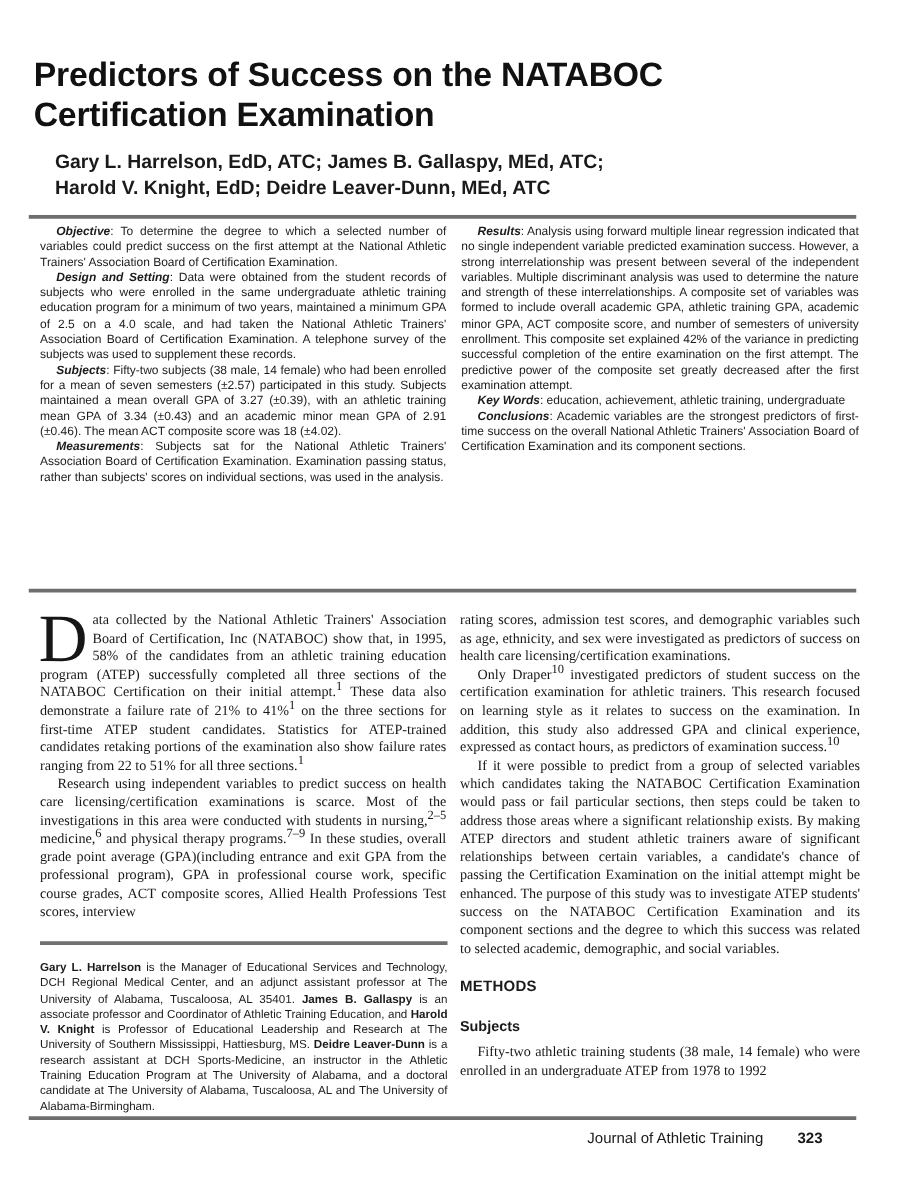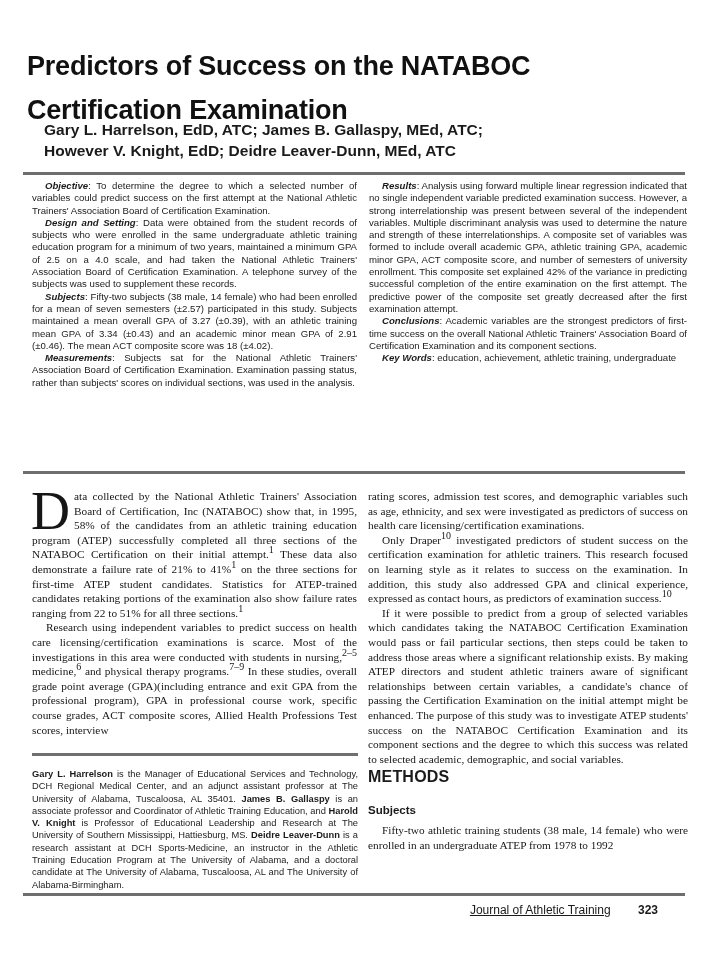--- a/index.html
+++ b/index.html
@@ -2,21 +2,21 @@
 <html><head>
 <meta charset="utf-8">
 <style>
   * { margin: 0; padding: 0; box-sizing: border-box; }
   html, body { width: 720px; height: 958px; background: #ffffff; overflow: hidden; }
   body { position: relative; color: #111; }
 
   #title {
     position: absolute; left: 27px; top: 44px; width: 660px;
     font-family: "Liberation Sans", sans-serif; font-weight: bold;
-    font-size: 27px; line-height: 44px; color: #111; letter-spacing: -0.2px;
+    font-size: 27px; line-height: 32px; color: #111; letter-spacing: -0.2px;
   }
   #authors {
     position: absolute; left: 44px; top: 119px; width: 660px;
     font-family: "Liberation Sans", sans-serif; font-weight: bold;
     font-size: 15.5px; line-height: 21px; color: #1a1a1a;
   }
   .rule {
     position: absolute; left: 23px; width: 662px; height: 3px; background: #6e6e6e;
   }
   .abstract-col {
@@ -51,53 +51,53 @@
   #bio {
     position: absolute; left: 32px; top: 768px; width: 326px;
     font-family: Liberation Sans, sans-serif; font-size: 9.3px; line-height: 12.3px;
     text-align: justify; color: #1b1b1b;
   }
   #bio b { font-weight: bold; }
 
   .section-head {
     font-family: "Liberation Sans", sans-serif; font-weight: bold; color: #1a1a1a;
   }
-  .h-methods { font-size: 16px; margin: 4px 0 18px 0; letter-spacing: 0.2px; }
+  .h-methods { font-size: 12px; margin: 16px 0 18px 0; letter-spacing: 0.2px; }
   .h-subjects { font-size: 11.5px; margin: 0 0 6px 0; }
 
   #footer {
     position: absolute; top: 903px; right: 62px;
     font-family: "Liberation Sans", sans-serif; font-size: 12px; color: #1a1a1a;
   }
-  #footer .journal { margin-right: 24px; text-decoration: underline; }
+  #footer .journal { margin-right: 24px; }
   #footer .page { font-weight: bold; }
 </style>
 </head>
 <body>
 
 <h1 id="title">Predictors of Success on the NATABOC Certification Examination</h1>
 
 <div id="authors">
   <div>Gary L. Harrelson, EdD, ATC; James B. Gallaspy, MEd, ATC;</div>
-  <div>However V. Knight, EdD; Deidre Leaver-Dunn, MEd, ATC</div>
+  <div>Harold V. Knight, EdD; Deidre Leaver-Dunn, MEd, ATC</div>
 </div>
 
 <div class="rule" style="top:172px;"></div>
 
 <div id="abstract-left" class="abstract-col">
   <p><span class="lbl">Objective</span><span>: To determine the degree to which a selected number of variables could predict success on the first attempt at the National Athletic Trainers' Association Board of Certification Examination.</span></p>
   <p><span class="lbl">Design and Setting</span><span>: Data were obtained from the student records of subjects who were enrolled in the same undergraduate athletic training education program for a minimum of two years, maintained a minimum GPA of 2.5 on a 4.0 scale, and had taken the National Athletic Trainers' Association Board of Certification Examination. A telephone survey of the subjects was used to supplement these records.</span></p>
   <p><span class="lbl">Subjects</span><span>: Fifty-two subjects (38 male, 14 female) who had been enrolled for a mean of seven semesters (±2.57) participated in this study. Subjects maintained a mean overall GPA of 3.27 (±0.39), with an athletic training mean GPA of 3.34 (±0.43) and an academic minor mean GPA of 2.91 (±0.46). The mean ACT composite score was 18 (±4.02).</span></p>
   <p><span class="lbl">Measurements</span><span>: Subjects sat for the National Athletic Trainers' Association Board of Certification Examination. Examination passing status, rather than subjects' scores on individual sections, was used in the analysis.</span></p>
 </div>
 
 <div id="abstract-right" class="abstract-col">
   <p><span class="lbl">Results</span><span>: Analysis using forward multiple linear regression indicated that no single independent variable predicted examination success. However, a strong interrelationship was present between several of the independent variables. Multiple discriminant analysis was used to determine the nature and strength of these interrelationships. A composite set of variables was formed to include overall academic GPA, athletic training GPA, academic minor GPA, ACT composite score, and number of semesters of university enrollment. This composite set explained 42% of the variance in predicting successful completion of the entire examination on the first attempt. The predictive power of the composite set greatly decreased after the first examination attempt.</span></p>
+  <p><span class="lbl">Key Words</span><span>: education, achievement, athletic training, undergraduate</span></p>
   <p><span class="lbl">Conclusions</span><span>: Academic variables are the strongest predictors of first-time success on the overall National Athletic Trainers' Association Board of Certification Examination and its component sections.</span></p>
-  <p><span class="lbl">Key Words</span><span>: education, achievement, athletic training, undergraduate</span></p>
 </div>
 
 <div class="rule" style="top:471px;"></div>
 
 <div id="body-left" class="body-col">
   <p class="first"><span class="dropcap">D</span><span>ata collected by the National Athletic Trainers' Association Board of Certification, Inc (NATABOC) show that, in 1995, 58% of the candidates from an athletic training education program (ATEP) successfully completed all three sections of the NATABOC Certification on their initial attempt.</span><sup>1</sup><span> These data also demonstrate a failure rate of 21% to 41%</span><sup>1</sup><span> on the three sections for first-time ATEP student candidates. Statistics for ATEP-trained candidates retaking portions of the examination also show failure rates ranging from 22 to 51% for all three sections.</span><sup>1</sup></p>
   <p><span>Research using independent variables to predict success on health care licensing/certification examinations is scarce. Most of the investigations in this area were conducted with students in nursing,</span><sup>2–5</sup><span> medicine,</span><sup>6</sup><span> and physical therapy programs.</span><sup>7–9</sup><span> In these studies, overall grade point average (GPA)(including entrance and exit GPA from the professional program), GPA in professional course work, specific course grades, ACT composite scores, Allied Health Professions Test scores, interview</span></p>
 </div>
 
 <div class="short-rule"></div>

